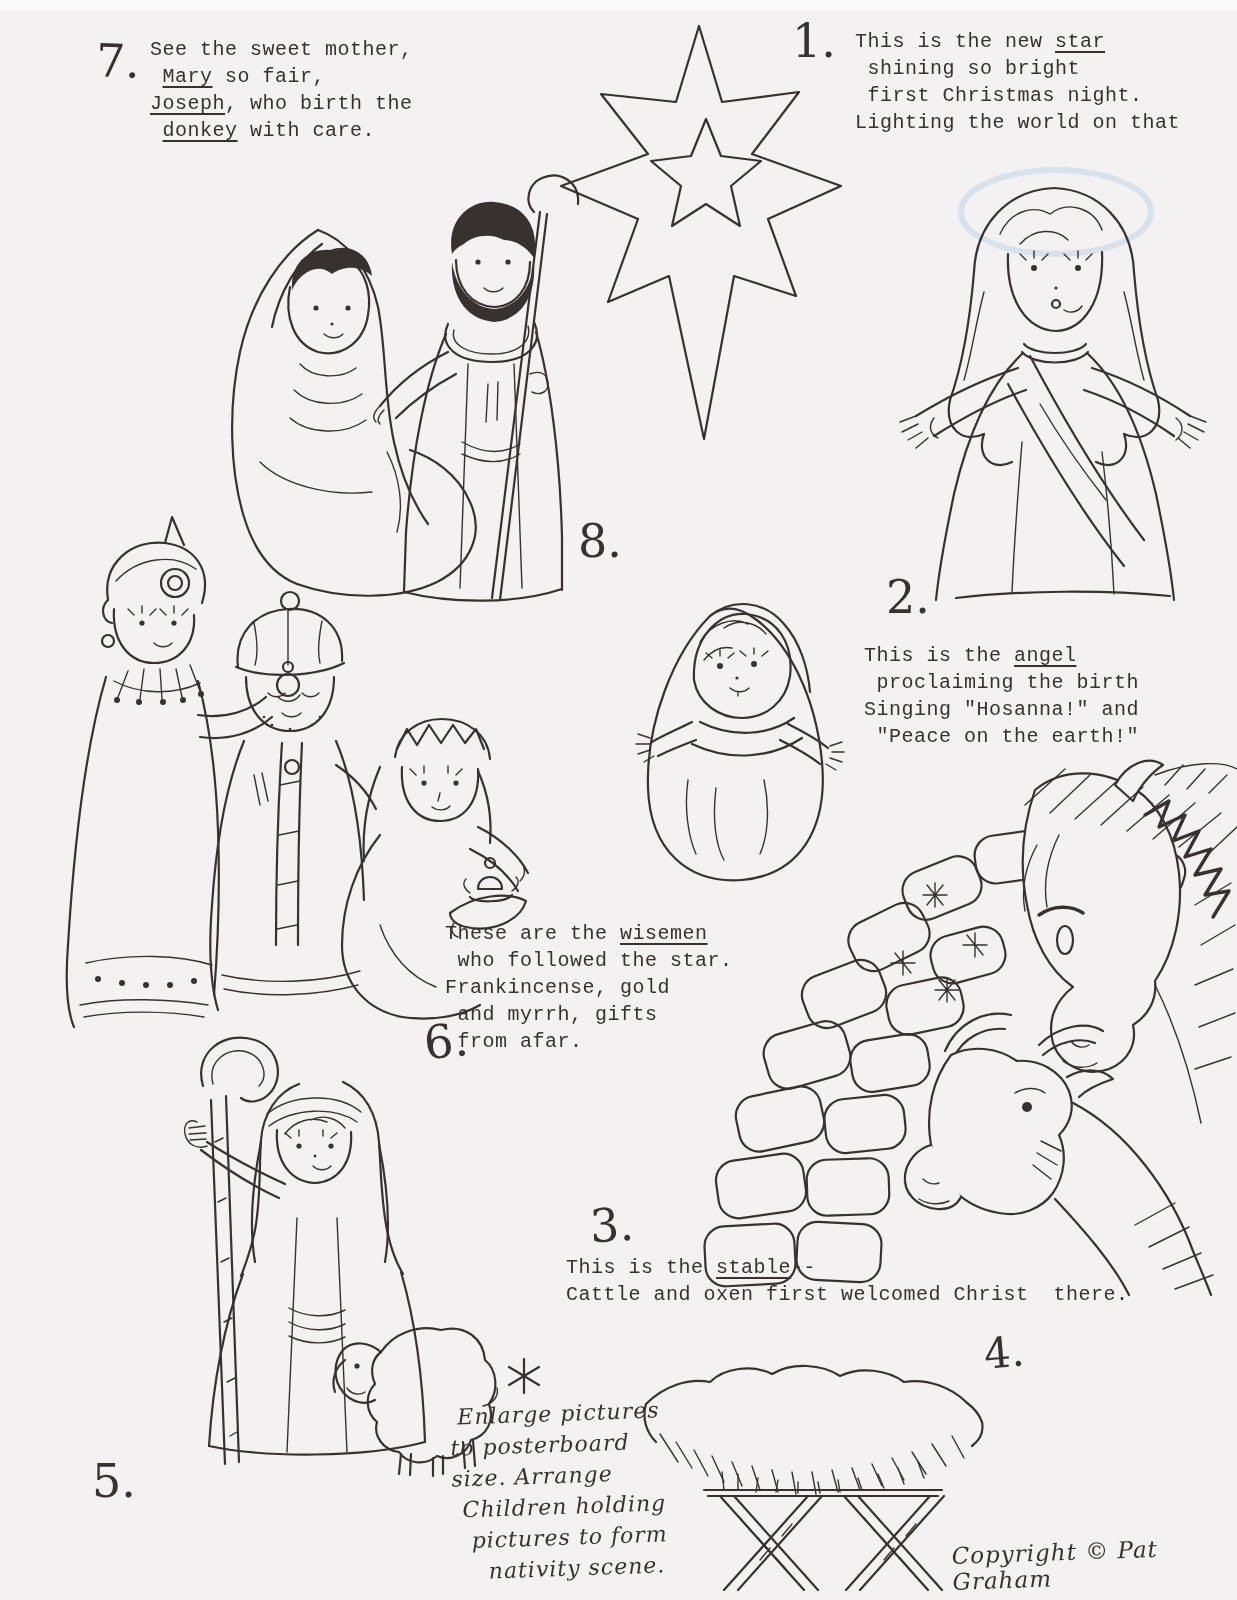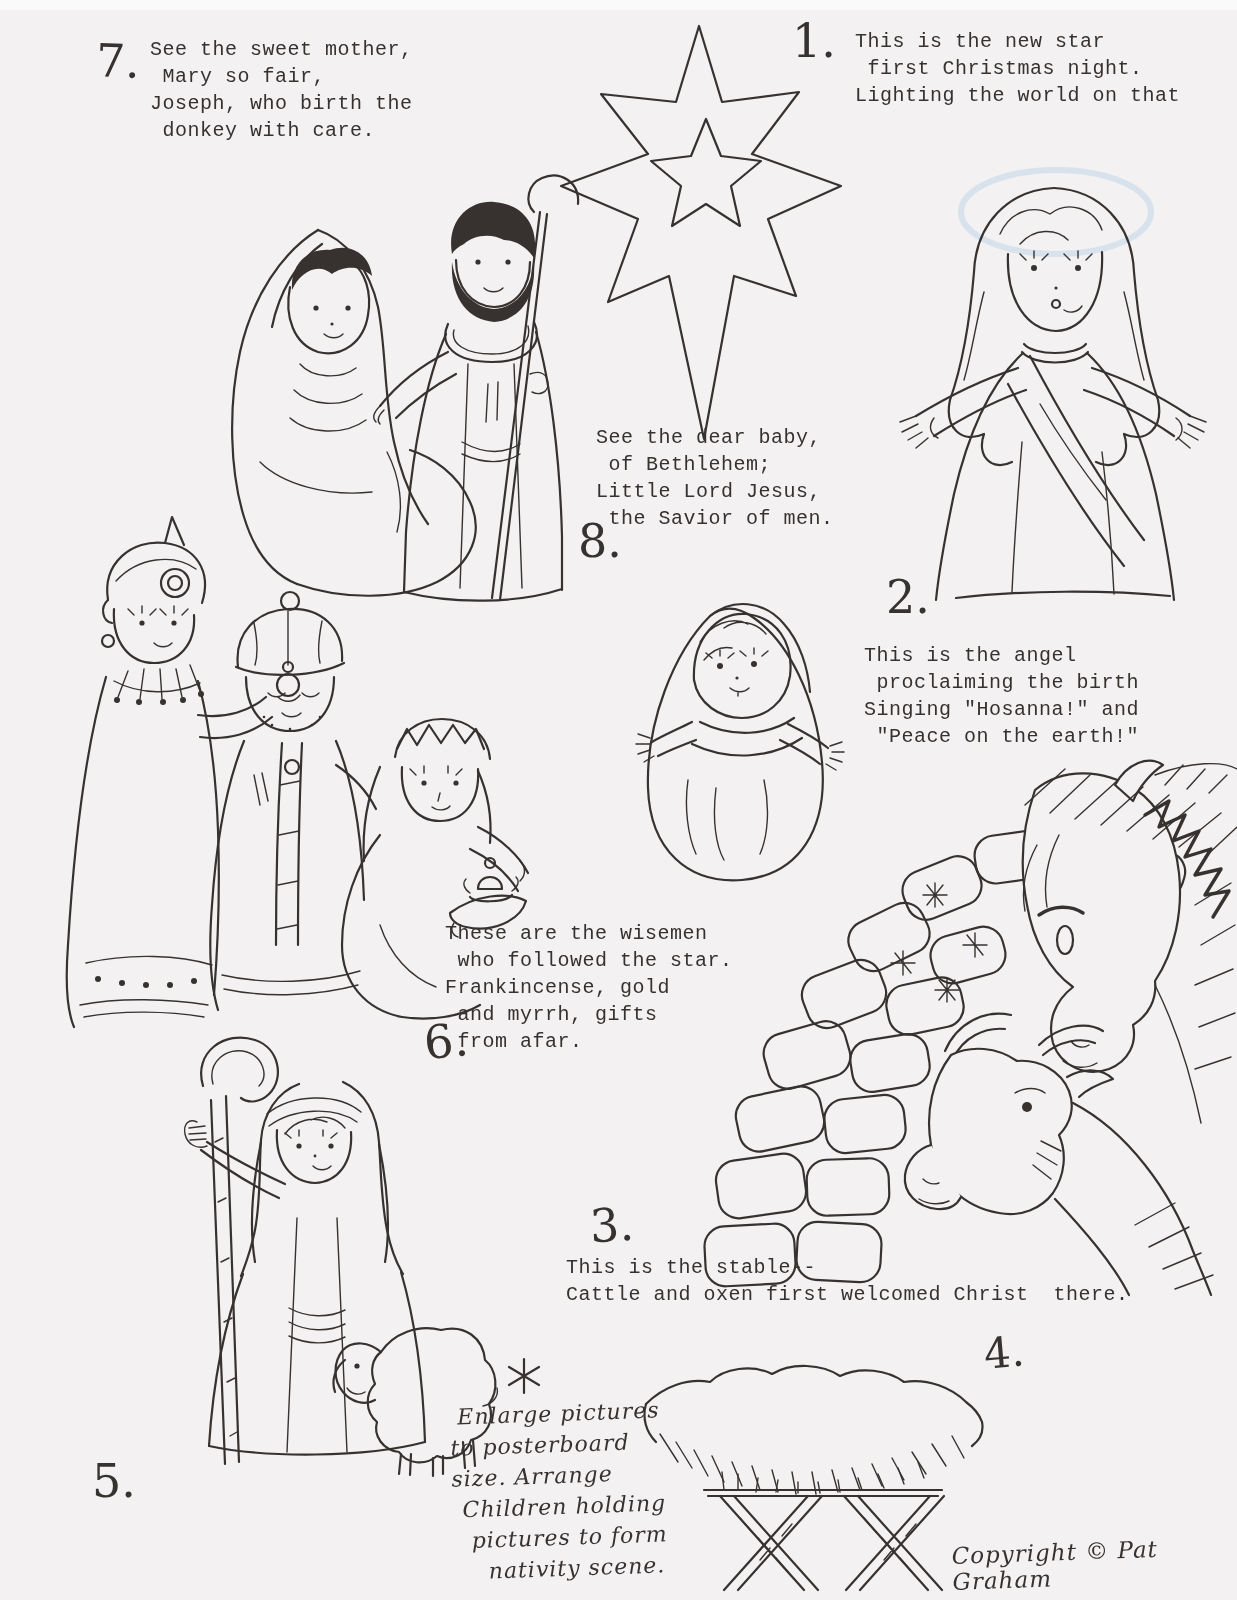--- a/index.html
+++ b/index.html
@@ -1,21 +1,21 @@
 <!DOCTYPE html>
 <html><head>
 <meta charset="utf-8">
 <style>
   html,body{margin:0;padding:0;background:#d8d6d4;}
   .page{position:relative;width:1237px;height:1600px;background:#f3f1f1;overflow:hidden;
         color:#37322f;font-family:"Liberation Mono","DejaVu Sans Mono",monospace;}
   .page::before{content:"";position:absolute;left:0;top:0;width:100%;height:10px;background:#fbfafa;}
   .type{position:absolute;font-size:20px;line-height:27px;white-space:pre;letter-spacing:.5px;}
   .tline{white-space:pre;}
-  .tline .u{text-underline-offset:4px;text-decoration-thickness:1.5px;margin-top:20px;}
+  .tline .u{text-decoration:underline;text-underline-offset:4px;text-decoration-thickness:1.5px;margin-top:20px;}
   .num{position:absolute;font-family:"DejaVu Serif",serif;font-size:46px;line-height:1;}
   .hand{position:absolute;font-family:"DejaVu Serif",serif;font-style:italic;font-size:22px;
         line-height:31px;transform:rotate(-2deg);letter-spacing:1px;}
   .hand .tline:nth-child(1){margin-left:8px}
   .hand .tline:nth-child(4){margin-left:10px}
   .hand .tline:nth-child(5){margin-left:18px}
   .hand .tline:nth-child(6){margin-left:34px}
   .script{position:absolute;font-family:"DejaVu Serif",serif;font-style:italic;font-size:23px;
           transform:rotate(-2deg);letter-spacing:1px;}
   svg.illus{position:absolute;overflow:visible;}
@@ -28,21 +28,21 @@
 </style>
 </head>
 <body>
 
 <div class="page">
 
   <div class="num" style="left:96px;top:38px;transform:rotate(2deg)">7.</div>
   <div class="type" style="left:150px;top:36px"><div class="tline"><span>See the sweet mother,</span></div><div class="tline"><span> </span><span class="u">Mary</span><span> so fair,</span></div><div class="tline"><span class="u">Joseph</span><span>, who birth the</span></div><div class="tline"><span> </span><span class="u">donkey</span><span> with care.</span></div></div>
 
   <div class="num" style="left:792px;top:18px">1.</div>
-  <div class="type" style="left:855px;top:28px"><div class="tline"><span>This is the new </span><span class="u">star</span></div><div class="tline"><span> first Christmas night.</span></div><div class="tline"><span>Lighting the world on that</span></div></div>
+  <div class="type" style="left:855px;top:28px"><div class="tline"><span>This is the new </span><span class="u">star</span></div><div class="tline"><span> shining so bright</span></div><div class="tline"><span> first Christmas night.</span></div><div class="tline"><span>Lighting the world on that</span></div></div>
 
   <svg class="illus" style="left:556px;top:14px" width="290" height="430" viewBox="0 0 290 430">
     <path class="s" d="M143 12 L166 88 L243 78 L196 140 L285 172 L212 205 L240 282 L178 262 L148 425 L113 262 L52 288 L82 205 L5 172 L92 140 L45 80 L120 88 Z"></path>
     <path class="s" d="M150 105 L165 142 L205 147 L175 172 L184 212 L150 190 L116 212 L125 172 L95 147 L135 142 Z"></path>
   </svg>
 
   <svg class="illus" style="left:132px;top:112px" width="462" height="500" viewBox="0 0 462 500">
 
     <path class="s" d="M186 118 C150 140 120 185 108 240 C96 295 98 360 112 405 C122 438 140 462 165 472"></path>
     <path class="s" d="M186 118 C215 128 238 158 246 195 C254 235 252 285 262 330 C270 368 284 395 296 412"></path>
@@ -105,21 +105,20 @@
     <path class="sthin" d="M62 276 C56 284 58 292 66 296"></path>
     <path class="sthin" d="M44 274 L28 280 M46 282 L30 290 M50 290 L36 298 M56 296 L44 306"></path>
     <path class="s" d="M220 226 C258 238 294 258 318 274 M212 248 C248 260 282 280 302 294"></path>
     <path class="sthin" d="M304 276 C312 282 312 292 304 298"></path>
     <path class="sthin" d="M318 274 L334 280 M316 282 L332 290 M312 290 L326 298 M306 296 L318 306"></path>
     <path class="s" d="M158 214 C192 278 234 348 272 398 M136 242 C172 308 214 376 252 424"></path>
     <path class="sthin" d="M168 262 C188 296 212 330 234 358"></path>
     <path class="sthin" d="M150 300 C146 350 142 405 140 450 M230 310 C236 360 240 410 242 452"></path>
   </svg>
 
-  <div class="type" style="left:596px;top:424px"><div class="tline"><span>See the dear </span><span class="u">baby</span><span>,</span></div><div class="tline"><span> of Bethlehem;</span></div><div class="tline"><span>Little Lord Jesus,</span></div><div class="tline"><span> the Savior of men.</span></div></div>
   <div class="num" style="left:578px;top:518px">8.</div>
 
   <svg class="illus" style="left:592px;top:540px" width="278" height="368" viewBox="0 0 278 368">
     <path class="s" d="M118 76 C82 112 54 182 56 248 C58 310 96 344 150 340 C208 335 236 288 230 222 C224 156 196 102 162 78 C147 67 132 65 118 76 Z"></path>
     <path class="s" d="M118 76 C140 58 172 60 192 84 C208 102 216 128 218 152"></path>
     <path class="s" d="M102 140 C100 98 126 72 154 74 C184 77 202 102 198 136 C194 162 174 178 150 178 C128 178 106 164 102 140"></path>
     <path class="sthin" d="M108 102 C118 84 140 76 156 84 M132 88 C146 78 164 82 174 94 M112 120 C120 110 130 106 140 108"></path>
     <circle class="f" cx="128" cy="126" r="3"></circle>
       <circle class="f" cx="162" cy="124" r="3"></circle>
     <path class="sthin" d="M120 118 L114 113 M128 116 L128 110 M136 118 L142 113 M154 116 L148 111 M162 114 L162 108 M170 116 L176 111"></path>

